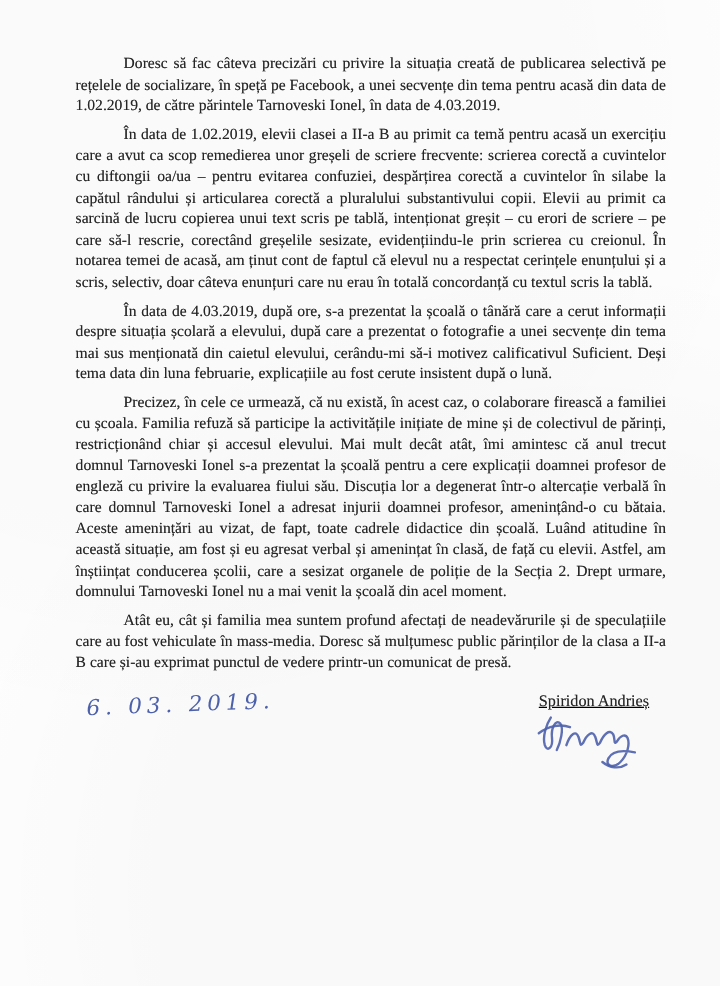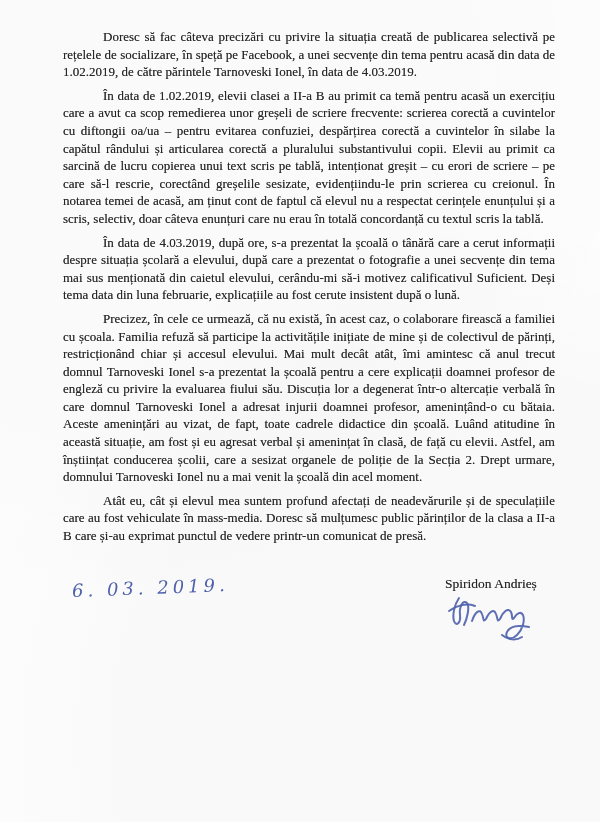--- a/index.html
+++ b/index.html
@@ -12,21 +12,21 @@
   .page{
     position:relative;
     width:600px;height:822px;
     background:#fdfdfd;
     background-image:
       radial-gradient(circle at 20% 10%, rgba(0,0,0,0.012) 0 40%, transparent 60%),
       radial-gradient(circle at 80% 90%, rgba(0,0,0,0.015) 0 40%, transparent 60%);
   }
   .letter-body{
     position:absolute;
-    left:63px; top:28px; width:492px;
+    left:63px; top:44px; width:492px;
     font-size:13px; line-height:17.6px;
     color:var(--txt,#262626);
     text-align:justify;
     text-shadow:0 0 0.4px rgba(40,40,40,0.55);
   }
   .letter-body p{
     margin:0 0 6px 0;
     text-indent:40px;
   }
   .letter-body .it{ }
@@ -37,20 +37,22 @@
     font-style:italic;
     font-size:18px;
     letter-spacing:4px;
     color:var(--ink,#4a5fa8);
     transform:rotate(-2.2deg);
     white-space:nowrap;
   }
   .sig-block{
     position:absolute;
     right:55px; top:576px;
+    text-align:center;
+    text-decoration:underline;
   }
   .sig-name{
     font-size:13.5px;
     color:var(--txt,#262626);
     text-shadow:0 0 0.4px rgba(40,40,40,0.5);
     white-space:nowrap;
   }
   .sig-svg{
     display:block;
     margin:-2px auto 0 auto;
@@ -67,21 +69,21 @@
 </head>
 <body>
 
 <div class="page">
 
   <div class="letter-body" id="letter-body">
       <p><span>Doresc să fac câteva precizări cu privire la situația creată de publicarea selectivă pe rețelele de socializare, în speță pe Facebook, a unei secvențe din tema pentru acasă din data de 1.02.2019, de către părintele Tarnoveski Ionel, în data de 4.03.2019.</span></p>
       <p><span>În data de 1.02.2019, elevii clasei a II-a B au primit ca temă pentru acasă un exercițiu care a avut ca scop remedierea unor greșeli de scriere frecvente: scrierea corectă a cuvintelor cu diftongii </span><span class="it">oa/ua</span><span> – pentru evitarea confuziei, despărțirea corectă a cuvintelor în silabe la capătul rândului și articularea corectă a pluralului substantivului </span><span class="it">copii</span><span>. Elevii au primit ca sarcină de lucru copierea unui text scris pe tablă, intenționat greșit – cu erori de scriere – pe care să-l rescrie, corectând greșelile sesizate, evidențiindu-le prin scrierea cu creionul. În notarea temei de acasă, am ținut cont de faptul că elevul nu a respectat cerințele enunțului și a scris, selectiv, doar câteva enunțuri care nu erau în totală concordanță cu textul scris la tablă.</span></p>
       <p><span>În data de 4.03.2019, după ore, s-a prezentat la școală o tânără care a cerut informații despre situația școlară a elevului, după care a prezentat o fotografie a unei secvențe din tema mai sus menționată din caietul elevului, cerându-mi să-i motivez calificativul Suficient. Deși tema data din luna februarie, explicațiile au fost cerute insistent după o lună.</span></p>
       <p><span>Precizez, în cele ce urmează, că nu există, în acest caz, o colaborare firească a familiei cu școala. Familia refuză să participe la activitățile inițiate de mine și de colectivul de părinți, restricționând chiar și accesul elevului. Mai mult decât atât, îmi amintesc că anul trecut domnul Tarnoveski Ionel s-a prezentat la școală pentru a cere explicații doamnei profesor de engleză cu privire la evaluarea fiului său. Discuția lor a degenerat într-o altercație verbală în care domnul Tarnoveski Ionel a adresat injurii doamnei profesor, amenințând-o cu bătaia. Aceste amenințări au vizat, de fapt, toate cadrele didactice din școală. Luând atitudine în această situație, am fost și eu agresat verbal și amenințat în clasă, de față cu elevii. Astfel, am înștiințat conducerea școlii, care a sesizat organele de poliție de la Secția 2. Drept urmare, domnului Tarnoveski Ionel nu a mai venit la școală din acel moment.</span></p>
-      <p><span>Atât eu, cât și elevul mea suntem profund afectați de neadevărurile și de speculațiile care au fost vehiculate în mass-media. Doresc să mulțumesc public părinților de la clasa a II-a B care și-au exprimat punctul de vedere printr-un comunicat de presă.</span></p>
+      <p><span>Atât eu, cât și familia mea suntem profund afectați de neadevărurile și de speculațiile care au fost vehiculate în mass-media. Doresc să mulțumesc public părinților de la clasa a II-a B care și-au exprimat punctul de vedere printr-un comunicat de presă.</span></p>
     </div>
 
   <div class="hand-date">6. 03. 2019.</div>
 
   <div class="sig-block">
     <div class="sig-name">Spiridon Andrieș</div>
     <svg class="sig-svg" width="100" height="52" viewBox="0 0 100 52" aria-hidden="true">
       <path d="M14,8 C10,14 7,24 9,31 C11,37 16,33 15,25 C14,17 18,9 22,13 C25,17 22,29 19,35"></path>
       <path d="M4,21 C12,15 22,13 30,16"></path>
       <path d="M27,31 C30,22 35,18 37,24 C39,29 38,33 41,29 C44,22 49,18 51,24 C53,29 52,33 55,29 C58,22 63,17 66,22 C68,26 66,31 69,28 C72,23 76,21 78,25 C80,30 78,39 72,45 C66,51 59,48 62,42 C65,36 74,35 84,37"></path>

